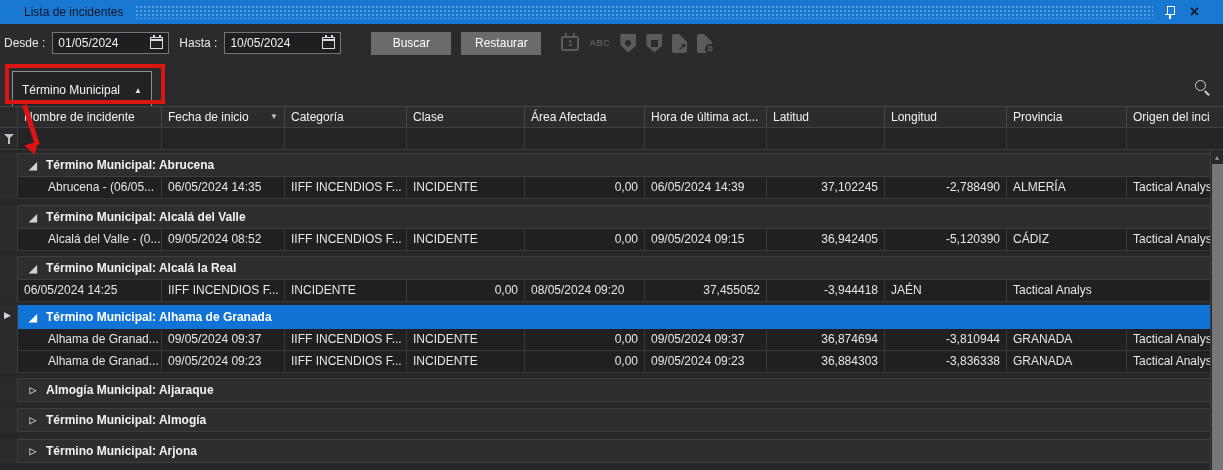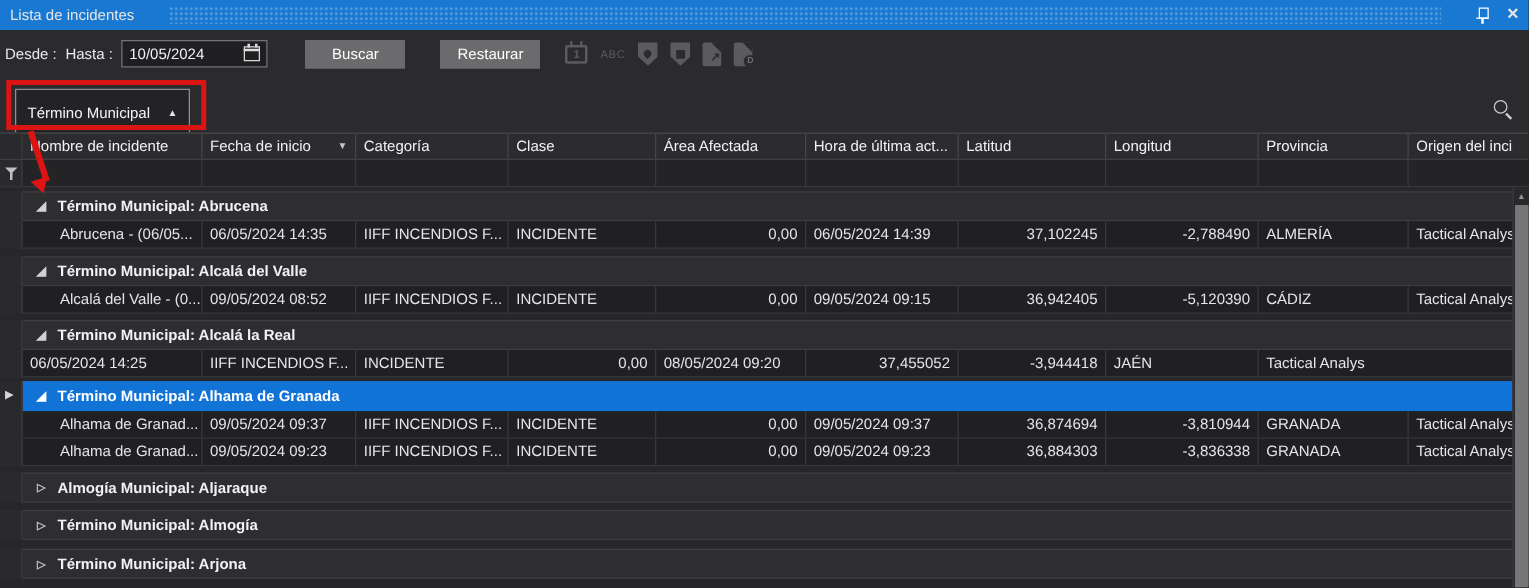--- a/index.html
+++ b/index.html
@@ -8,22 +8,22 @@
     font-family: "Liberation Sans", sans-serif;
     font-size: 12px;
     background: #27272a;
     color: #e6e6e8;
     position: relative;
   }
   .window { width:1223px; height:470px; position:relative; background:#2b2b2e; border-bottom:1px solid #3c3c3f; }
 
   
   .titlebar {
-    height:24px; background:#1878d2; color:#e5e5e5;
-    display:flex; align-items:center; padding:0 8px; position:relative;
+    height:24px; background:#1878d2; color:#0f172a;
+    display:flex; align-items:center; padding:0 24px; position:relative;
   }
   .titlebar .dots {
     position:absolute; left:135px; right:70px; top:5px; bottom:5px;
     background-image: radial-gradient(rgba(255,255,255,.28) 1px, transparent 1.2px);
     background-size:4px 4px;
   }
   .titlebar .title { position:relative; z-index:1; }
   .titlebar .tb-btns { margin-left:auto; display:flex; align-items:center; gap:14px; z-index:1; }
   .pin { position:relative; width:12px; height:15px; display:inline-block; cursor:pointer; }
   .pin::before { content:""; position:absolute; left:3px; top:1px; width:6px; height:7px; border:1.5px solid #fff; }
@@ -41,27 +41,27 @@
   .dateinput .val { flex:1; color:#f2f2f4; }
   .cal { width:13px; height:12px; border:1px solid #dcdcdc; position:relative; flex:none; }
   .cal::before { content:""; position:absolute; left:-1px; right:-1px; top:1px; height:2px; background:#dcdcdc; }
   .cal::after  { content:""; position:absolute; left:2px; top:-3px; width:2px; height:3px; background:#dcdcdc; box-shadow:6px 0 0 #dcdcdc; }
   .btn {
     width:80px; height:23px; background:#6b6b6d; color:#fff;
     display:flex; align-items:center; justify-content:center; cursor:pointer; border:none;
     font-family:inherit; font-size:12px;
   }
   .btn.buscar { margin-left:20px; }
-  .btn.restaurar { margin-left:28px; }
+  .btn.restaurar { margin-left:10px; }
   .tool-icons { margin-left:20px; display:flex; align-items:center; gap:10px; color:#5b5b5e; }
   .tool-icons .ticon { display:flex; align-items:center; justify-content:center; cursor:pointer; }
   .tcal { width:18px; height:15px; border:2px solid currentColor; border-radius:2px; position:relative;
           font-size:9px; font-weight:bold; display:flex; align-items:center; justify-content:center; }
   .tcal::after { content:""; position:absolute; top:-5px; left:2px; width:2px; height:3px; background:currentColor; box-shadow:8px 0 0 currentColor; }
-  .abc { font-size:9px; font-weight:normal; letter-spacing:.5px;text-align:right; }
+  .abc { font-size:9px; font-weight:bold; letter-spacing:.5px;text-align:right; }
   .shield { width:16px; height:19px; background:currentColor;
             clip-path:polygon(0 0,100% 0,100% 62%,50% 100%,0 62%);
             display:flex; align-items:center; justify-content:center; }
   .shield i.drop { width:6px; height:6px; background:#2b2b2e; border-radius:50% 50% 50% 0; transform:rotate(-45deg); }
   .shield i.sq { width:7px; height:7px; background:#2b2b2e; }
   .page { width:15px; height:19px; background:currentColor; border-radius:2px; position:relative; }
   .page::before { content:""; position:absolute; top:0; right:0; border:4px solid #2b2b2e; border-left-color:transparent; border-bottom-color:transparent; }
   .page .sym { position:absolute; bottom:1px; right:1px; color:#2b2b2e; font-size:10px; font-weight:bold; line-height:10px; }
   .page .circ { position:absolute; bottom:-1px; right:-3px; width:10px; height:10px; border-radius:50%;
                 background:#2b2b2e; color:#6d6d70; font-size:7px; font-weight:bold;
@@ -145,20 +145,24 @@
     <div class="tb-btns">
       <span class="pin">
           <i></i>
         </span>
       <span class="close">×</span>
     </div>
   </div>
 
   <div class="toolbar">
     <span class="tlabel">Desde :</span>
+    <div class="dateinput">
+      <span class="val">01/05/2024</span>
+      <span class="cal"></span>
+    </div>
     <span class="tlabel">Hasta :</span>
     <div class="dateinput">
       <span class="val">10/05/2024</span>
       <span class="cal"></span>
     </div>
     <button class="btn buscar">Buscar</button>
     <button class="btn restaurar">Restaurar</button>
     <div class="tool-icons">
       <span class="ticon">
           <span class="tcal">1</span>

